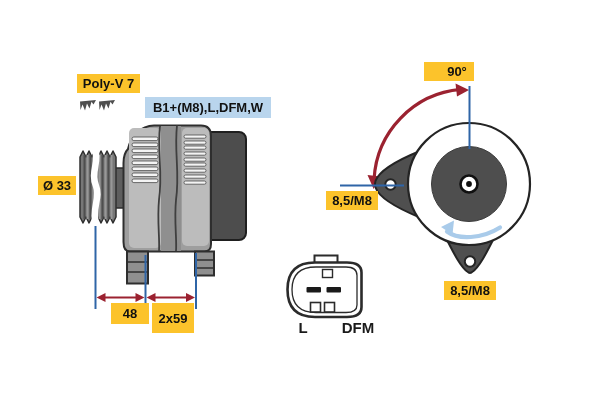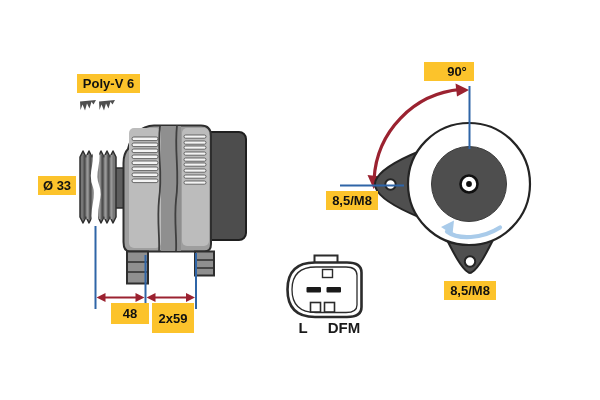--- a/index.html
+++ b/index.html
@@ -168,32 +168,33 @@
     <path d="M316,267 L346,267 Q357,267 357,275.5 L357,305 Q357,312.5 346,312.5 L316,312.5
              Q292,312.5 292,289.5 Q292,267 316,267 Z" fill="none" stroke="#2b2b2b" stroke-width="1.3"></path>
     <rect x="322.5" y="269.5" width="10" height="8" fill="#ffffff" stroke="#2b2b2b" stroke-width="1.4"></rect>
     <rect x="306.5" y="287" width="14.5" height="5.5" rx="1" fill="#1a1a1a"></rect>
     <rect x="326.5" y="287" width="14.5" height="5.5" rx="1" fill="#1a1a1a"></rect>
     <rect x="310.5" y="302.5" width="10" height="9.5" fill="#ffffff" stroke="#2b2b2b" stroke-width="1.6"></rect>
     <rect x="324.5" y="302.5" width="10" height="9.5" fill="#ffffff" stroke="#2b2b2b" stroke-width="1.6"></rect>
   </g>
 </svg>
 
-<div class="lbl lbl-yellow" style="left:77px;top:74px;width:63px;height:19px;">Poly-V 6</div>
-
+<div class="lbl lbl-yellow" style="left:77px;top:74px;width:63px;height:19px;">Poly-V 7</div>
+
+<div class="lbl lbl-blue" style="left:145px;top:97px;width:126px;height:21px;">B1+(M8),L,DFM,W</div>
 
 <div class="lbl lbl-yellow" style="left:38px;top:176px;width:38px;height:19px;">Ø 33</div>
 
 <div class="lbl lbl-yellow" style="left:111px;top:303px;width:38px;height:21px;">48</div>
 
 <div class="lbl lbl-yellow" style="left:152px;top:303px;width:42px;height:30px;">2x59</div>
 
 <div class="lbl lbl-yellow" style="left:424px;top:62px;width:34px;height:19px;padding-left:16px;">90°</div>
 
 <div class="lbl lbl-yellow" style="left:326px;top:191px;width:52px;height:19px;">8,5/M8</div>
 
 <div class="lbl lbl-yellow" style="left:444px;top:281px;width:52px;height:19px;">8,5/M8</div>
 
 <div class="conn-lbl" style="left:296px;top:320px;width:14px;">L</div>
 
-<div class="conn-lbl" style="left:324px;top:320px;width:40px;">DFM</div>
+<div class="conn-lbl" style="left:338px;top:320px;width:40px;">DFM</div>
 
 </div>
 
 </body></html>

